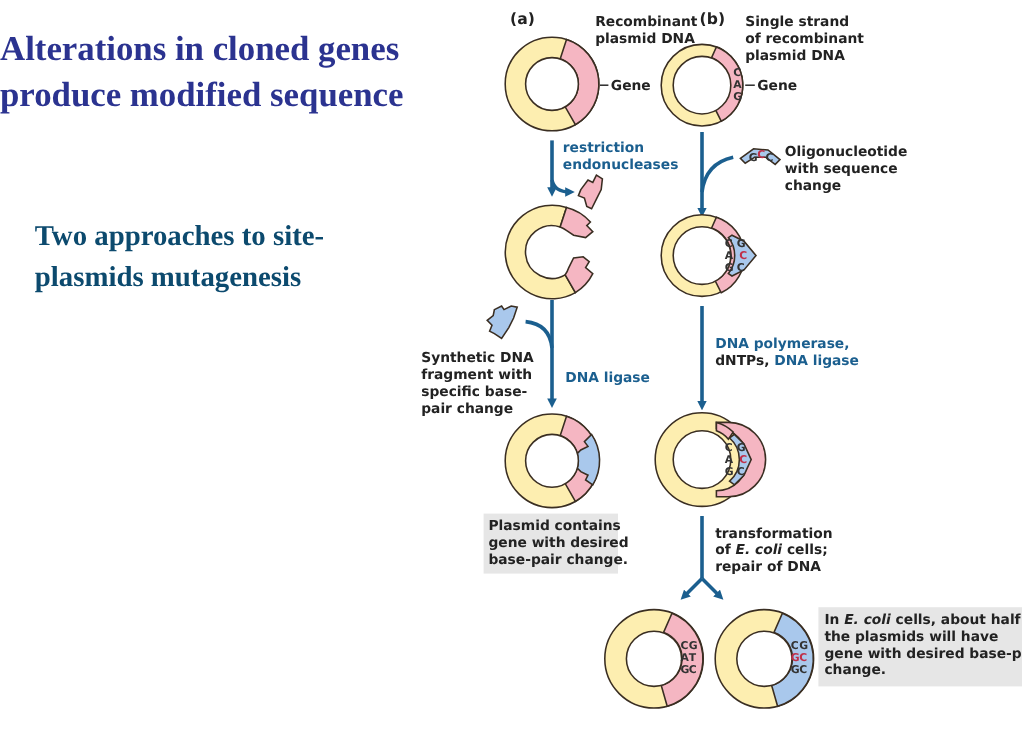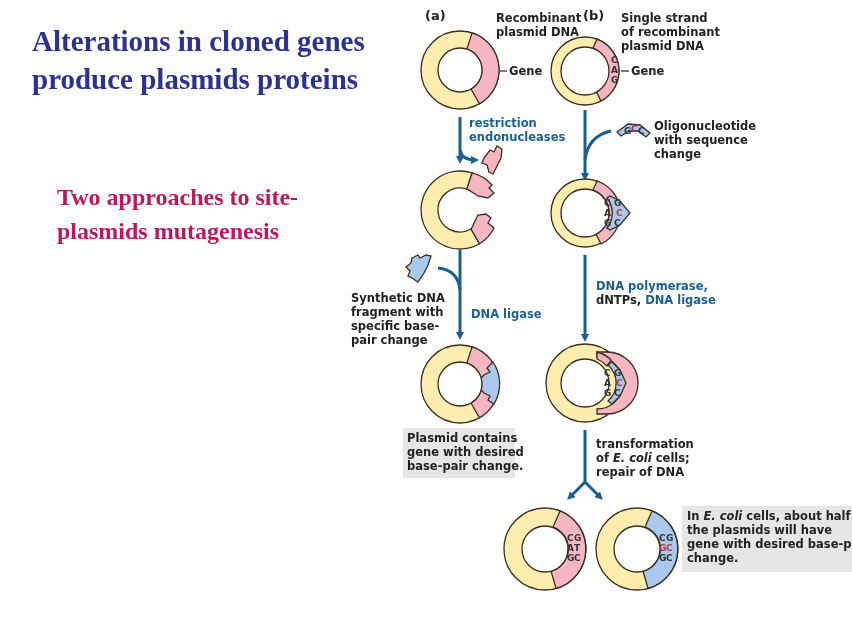--- a/index.html
+++ b/index.html
@@ -1,46 +1,46 @@
 <!DOCTYPE html>
 <html><head>
 <meta charset="utf-8">
 <style>
   html, body { margin: 0; padding: 0; background: #ffffff; }
   body { width: 852px; height: 630px; position: relative; overflow: hidden; }
   .slide-title {
     position: absolute; left: 0; top: 22px; width: 400px;
     font-family: "Liberation Serif", serif; font-weight: bold;
-    font-size: 29px; line-height: 38px; color: #2b3390; padding-left: 32px;
+    font-size: 29px; line-height: 38px; color: #2b3390;
   }
   .slide-title div { white-space: nowrap; }
   .subtitle {
     position: absolute; left: 29px; top: 180px; width: 330px;
     font-family: "Liberation Serif", serif; font-weight: bold;
-    font-size: 24px; line-height: 34px; color: #be185d; margin-left: 28px;
+    font-size: 24px; line-height: 34px; color: #0c4a6e;
   }
   .subtitle div { white-space: nowrap; }
   svg#diagram { position: absolute; left: 0; top: 0; }
   .lbl { font-family: "DejaVu Sans", sans-serif; font-weight: bold; font-size: 11.5px; fill: #222; }
   .lbl-blue { font-family: "DejaVu Sans", sans-serif; font-weight: bold; font-size: 11.5px; fill: #1b5f8f; }
   .panel { font-family: "DejaVu Sans", sans-serif; font-weight: bold; font-size: 13px; fill: #222; }
   .base { font-family: "DejaVu Sans", sans-serif; font-weight: bold; font-size: 9px; fill: #333; }
   .base-red { font-family: "DejaVu Sans", sans-serif; font-weight: bold; font-size: 9px; fill: #c0304a; }
   .arrow { stroke: #1b5f8f; stroke-width: 3; fill: none; }
   .ring-y { fill: #fdeeb0; stroke: #3a2e22; stroke-width: 1.3; }
   .ring-p { fill: #f5b6c2; stroke: #3a2e22; stroke-width: 1.3; }
   .ring-b { fill: #a9c8ec; stroke: #3a2e22; stroke-width: 1.3; }
   .note-box { fill: #e6e6e6; }
 </style>
 </head>
 <body>
 
 <div class="slide-title">
   <div>Alterations in cloned genes</div>
-  <div>produce plasmids proteins</div>
+  <div>produce modified sequence</div>
 </div>
 
 <div class="subtitle">
   <div>Two approaches to site-</div>
   <div>plasmids mutagenesis</div>
 </div>
 
 <svg id="diagram" width="852" height="630" viewBox="0 0 852 630">
   <defs>
     <marker id="ah" markerWidth="8" markerHeight="8" refX="4" refY="4" orient="auto" markerUnits="userSpaceOnUse">

